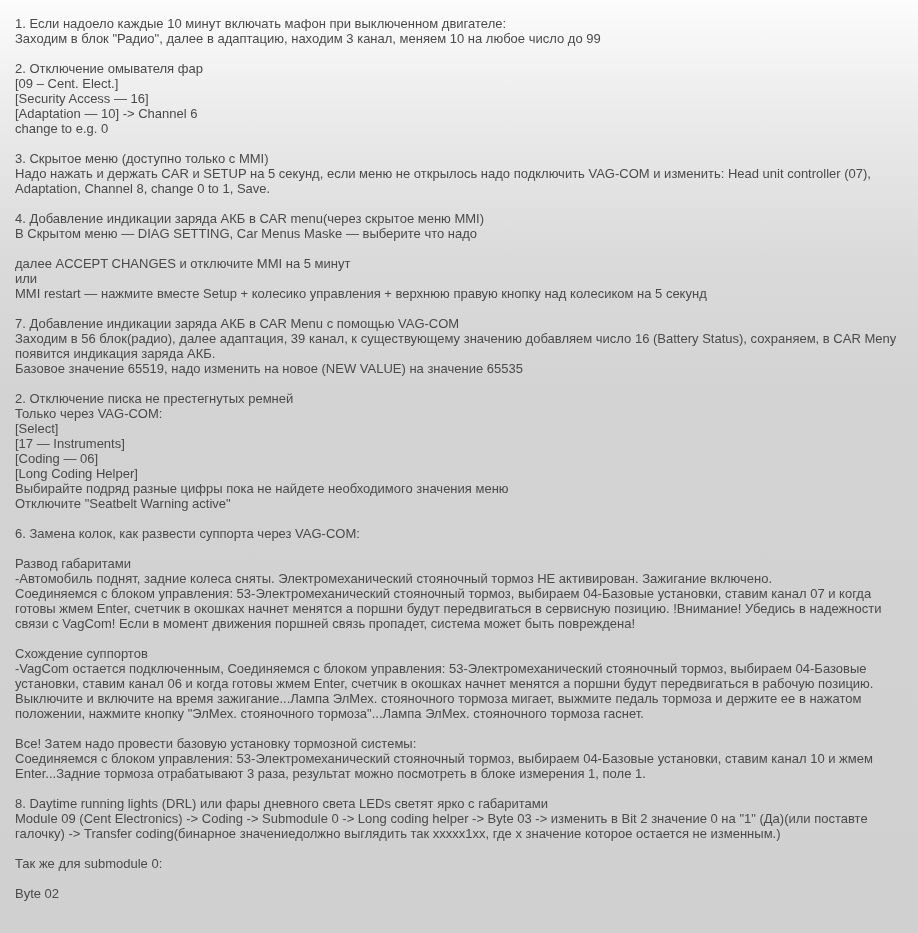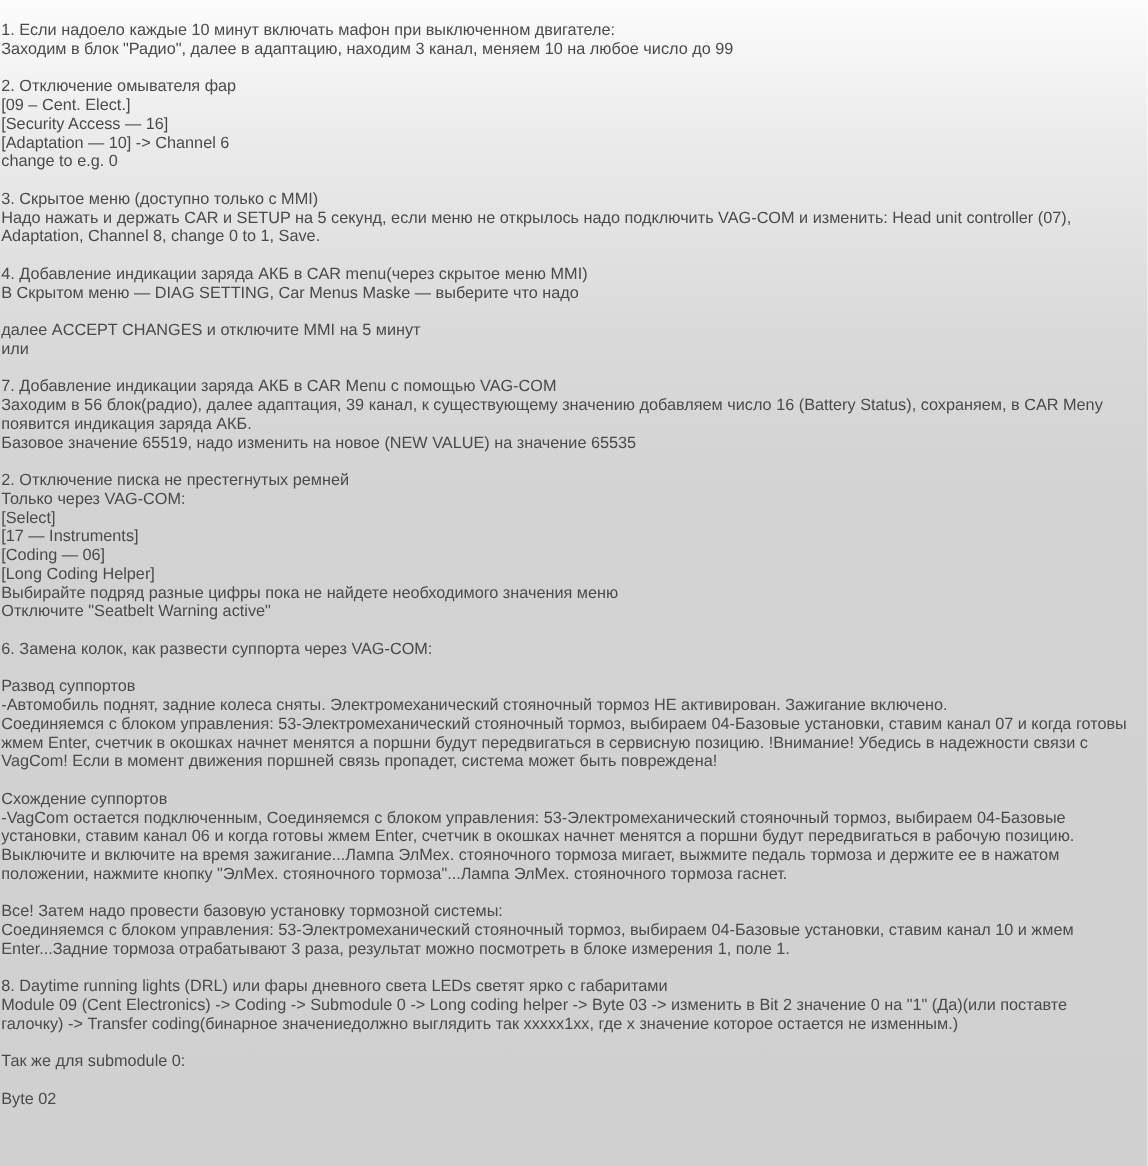--- a/index.html
+++ b/index.html
@@ -10,21 +10,21 @@
     width: 918px;
     height: 933px;
     overflow: hidden;
     font-family: "Liberation Sans", "DejaVu Sans", sans-serif;
     font-size: 13px;
     line-height: 15px;
     color: #4a4a4a;
     background: linear-gradient(180deg, #fcfcfc 0%, #ebebeb 12%, #dadada 28%, #d3d3d3 42%, #d0d0d0 100%);
   }
   .doc {
-    padding: 16px 15px 0 1px;
+    padding: 16px 15px 0 15px;
     box-sizing: border-box;
     width: 918px;
   }
   .para {
     margin: 0 0 15px 0;
   }
   .line {
     white-space: pre-wrap;
     min-height: 15px;
     word-wrap: break-word;
@@ -50,41 +50,42 @@
       <div class="line">Надо нажать и держать CAR и SETUP на 5 секунд, если меню не открылось надо подключить VAG-COM и изменить: Head unit controller (07),</div>
       <div class="line">Adaptation, Channel 8, change 0 to 1, Save.</div>
     </div>
     <div class="para">
       <div class="line">4. Добавление индикации заряда АКБ в CAR menu(через скрытое меню MMI)</div>
       <div class="line">В Скрытом меню — DIAG SETTING, Car Menus Maske — выберите что надо</div>
     </div>
     <div class="para">
       <div class="line">далее ACCEPT CHANGES и отключите MMI на 5 минут</div>
       <div class="line">или</div>
+      <div class="line">MMI restart — нажмите вместе Setup + колесико управления + верхнюю правую кнопку над колесиком на 5 секунд</div>
     </div>
     <div class="para">
       <div class="line">7. Добавление индикации заряда АКБ в CAR Menu с помощью VAG-COM</div>
       <div class="line">Заходим в 56 блок(радио), далее адаптация, 39 канал, к существующему значению добавляем число 16 (Battery Status), сохраняем, в CAR Meny появится индикация заряда АКБ.</div>
       <div class="line">Базовое значение 65519, надо изменить на новое (NEW VALUE) на значение 65535</div>
     </div>
     <div class="para">
       <div class="line">2. Отключение писка не престегнутых ремней</div>
       <div class="line">Только через VAG-COM:</div>
       <div class="line">[Select]</div>
       <div class="line">[17 — Instruments]</div>
       <div class="line">[Coding — 06]</div>
       <div class="line">[Long Coding Helper]</div>
       <div class="line">Выбирайте подряд разные цифры пока не найдете необходимого значения меню</div>
       <div class="line">Отключите "Seatbelt Warning active"</div>
     </div>
     <div class="para">
       <div class="line">6. Замена колок, как развести суппорта через VAG-COM:</div>
     </div>
     <div class="para">
-      <div class="line">Развод суппортов</div>
+      <div class="line">Развод габаритами</div>
       <div class="line">-Автомобиль поднят, задние колеса сняты. Электромеханический стояночный тормоз НЕ активирован. Зажигание включено.</div>
       <div class="line">Соединяемся с блоком управления: 53-Электромеханический стояночный тормоз, выбираем 04-Базовые установки, ставим канал 07 и когда готовы жмем Enter, счетчик в окошках начнет менятся а поршни будут передвигаться в сервисную позицию. !Внимание! Убедись в надежности связи с VagCom! Если в момент движения поршней связь пропадет, система может быть повреждена!</div>
     </div>
     <div class="para">
       <div class="line">Схождение суппортов</div>
       <div class="line">-VagCom остается подключенным, Соединяемся с блоком управления: 53-Электромеханический стояночный тормоз, выбираем 04-Базовые установки, ставим канал 06 и когда готовы жмем Enter, счетчик в окошках начнет менятся а поршни будут передвигаться в рабочую позицию.</div>
       <div class="line">Выключите и включите на время зажигание...Лампа ЭлМех. стояночного тормоза мигает, выжмите педаль тормоза и держите ее в нажатом положении, нажмите кнопку "ЭлМех. стояночного тормоза"...Лампа ЭлМех. стояночного тормоза гаснет.</div>
     </div>
     <div class="para">
       <div class="line">Все! Затем надо провести базовую установку тормозной системы:</div>

